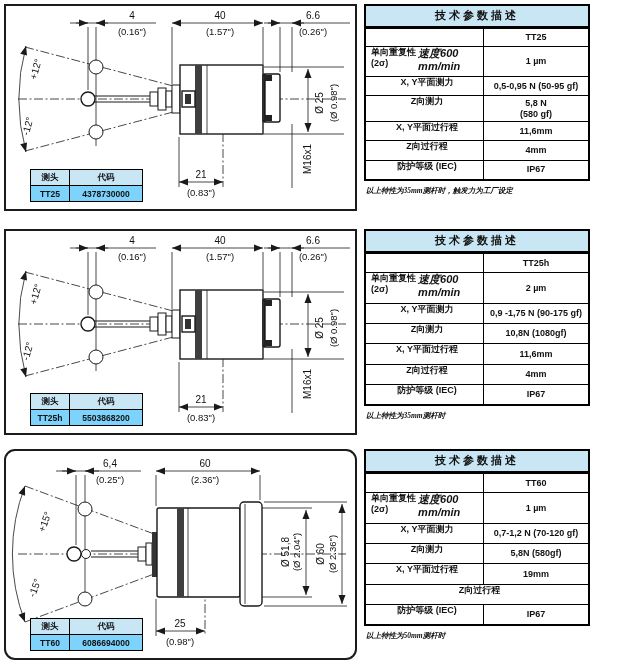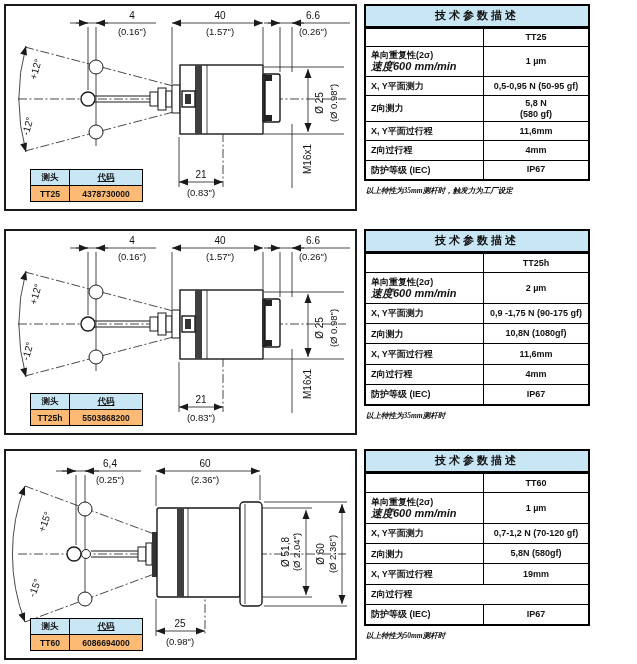--- a/index.html
+++ b/index.html
@@ -1,41 +1,41 @@
 <!DOCTYPE html>
 <html><head>
 <meta charset="utf-8">
 <style>
   html,body{margin:0;padding:0;background:#fff;}
   #page{position:relative;width:637px;height:664px;background:#fff;font-family:"Liberation Sans",sans-serif;color:#111;overflow:hidden;}
   .section{position:absolute;left:4px;width:629px;}
   #sec0{top:4px;}  #sec1{top:229px;}  #sec2{top:449px;}
   .panel{position:absolute;left:0;top:0;width:349px;border:2px solid #1b1b1b;background:#fff;box-sizing:content-box;}
-  #sec0 .panel{height:203px;} #sec1 .panel{height:202px;} #sec2 .panel{height:207px;}
+  #sec0 .panel{height:203px;} #sec1 .panel{height:202px;} #sec2 .panel{height:207px;border-radius:11px;}
   .panel svg{display:block;}
   svg text{font-family:"Liberation Sans",sans-serif;fill:#111;font-size:10px;}
   svg .tin{font-size:9.5px;}
   svg .trot{font-size:10px;}
   .thin{stroke:#1a1a1a;stroke-width:0.8;fill:none;}
   .cline{stroke:#1a1a1a;stroke-width:0.8;fill:none;stroke-dasharray:9 2.5 2 2.5;}
   .outline{stroke:#1a1a1a;stroke-width:1.4;fill:#fff;}
   .outline2{stroke:#1a1a1a;stroke-width:1;fill:#fff;}
   
-  .mini{position:absolute;left:24px;bottom:7px;border-collapse:collapse;background:#fdba74;}
+  .mini{position:absolute;left:24px;bottom:7px;border-collapse:collapse;background:#7dd3fc;}
   .mini th,.mini td{border:1px solid #000;font-size:8.5px;font-weight:700;text-align:center;padding:0;height:15px;}
   .mini th{background:#c9e6f4;}
-  .mini .c1{width:38px;} .mini .c2{width:72px;text-decoration:underline;}
+  .mini .c1{width:38px;} .mini .c2{width:72px;}
   
   .right{position:absolute;left:360px;top:0;width:226px;}
   .spec{border:2px solid #000;height:177px;box-sizing:border-box;display:flex;flex-direction:column;background:#fff;}
   .spec-title{background:#c9e6f4;border-bottom:2px solid #000;font-weight:700;font-size:11px;text-align:center;letter-spacing:3px;padding:2px 0 3px 0;}
   .row{display:flex;align-items:stretch;flex:1 1 0;border-top:1px solid #000;min-height:0;}
   .row:first-of-type{border-top:none;}
   .row.f95{flex:0.95 1 0;} .row.f155{flex:1.55 1 0;} .row.f135{flex:1.35 1 0;}
-  .cl{flex:1;display:flex;flex-direction:column;justify-content:center;padding-left:5px;font-size:9px;font-weight:700;line-height:1.15;}
+  .cl{flex:1;display:flex;flex-direction:row;justify-content:center;padding-left:5px;font-size:9px;font-weight:700;line-height:1.15;}
   .cr{width:104px;border-left:1px solid #000;display:flex;flex-direction:column;justify-content:center;align-items:center;text-align:center;font-size:9px;font-weight:700;line-height:1.2;}
   .sub{font-size:11px;font-style:italic;font-weight:700;}
   .foot{margin-top:5px;font-size:7.5px;font-weight:700;font-style:italic;padding-left:2px;font-family:Liberation Serif, serif;}
 </style>
 </head>
 <body>
 
 <div id="page">
 
   <div class="section" id="sec0">

